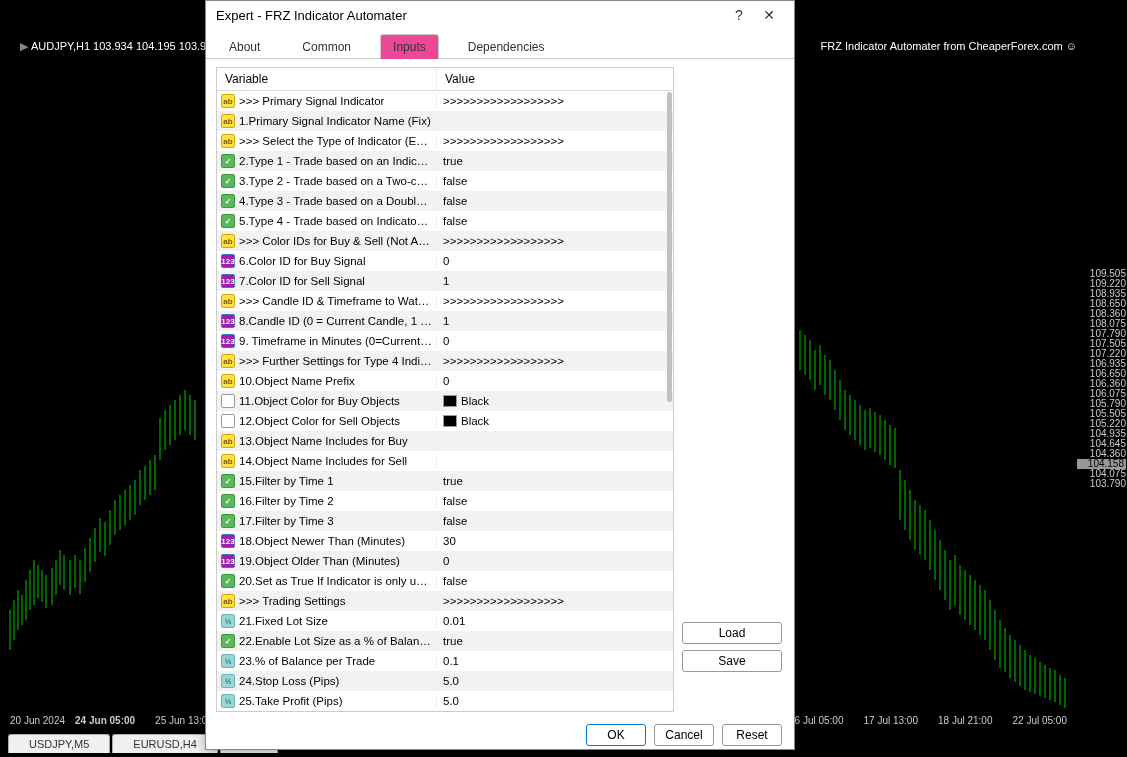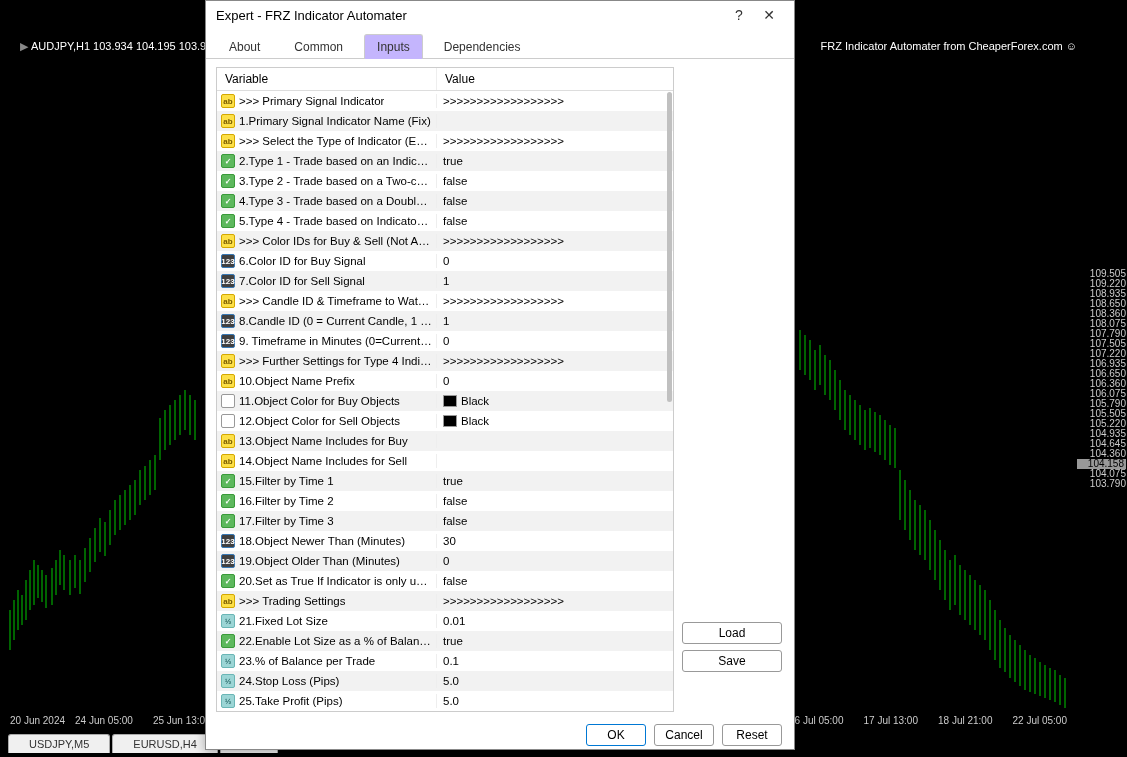--- a/index.html
+++ b/index.html
@@ -123,35 +123,35 @@
   width: 30px;
   text-align: center;
   font-size: 14px;
   color: #333;
   cursor: pointer;
 }
 .tabs {
   display: flex;
   padding: 4px 10px 0 10px;
   border-bottom: 1px solid #ccc;
-  gap: 8px;
+  gap: 16px;
 }
 .tab {
   padding: 5px 12px;
   font-size: 12px;
   color: #333;
   cursor: pointer;
   border: 1px solid transparent;
   border-bottom: none;
   position: relative;
   top: 1px;
 }
 .tab.active {
   border-color: #ccc;
-  background: #c4b5fd;
+  background: #ec4899;
   border-radius: 3px 3px 0 0;
 }
 .table-wrap {
   flex: 1;
   margin: 8px 10px 4px 10px;
   border: 1px solid #ccc;
   overflow: hidden;
   display: flex;
   flex-direction: column;
   position: relative;
@@ -203,21 +203,21 @@
   display: inline-flex;
   align-items: center;
   justify-content: center;
   font-size: 8px;
   font-weight: bold;
   border-radius: 2px;
   flex-shrink: 0;
 }
 .icon-ab { background: #fde047; color: #7a5c00; border:1px solid #d4a800;}
 .icon-chk { background: #5db85d; color: #fff; border:1px solid #3a9a3a;}
-.icon-num { background: #404040; color: #fff; border:1px solid #3a7ab5;}
+.icon-num { background: #a21caf; color: #fff; border:1px solid #3a7ab5;}
 .icon-clr { background: #fff; border:1px solid #999; }
 .icon-dec { background: #9bd5d5; color:#2a6a6a; border:1px solid #6ab5b5;}
 .color-swatch {
   width: 14px; height: 12px;
   background: #000;
   border: 1px solid #999;
   display: inline-block;
 }
 .scroll-ind {
   position: absolute;
@@ -386,21 +386,21 @@
       <div>105.220</div>
       <div>104.935</div>
       <div>104.645</div>
       <div>104.360</div>
       <div class="price-marker">104.158</div>
       <div>104.075</div>
       <div>103.790</div>
     </div>
   <div class="time-scale" id="time-scale">
       <div style="margin-right: 10px;">20 Jun 2024</div>
-      <div style="margin-right: 20px;">24 Jun 05:00</div>
+      <div style="margin-right: 20px; font-weight: bold;">24 Jun 05:00</div>
       <div style="margin-right: 20px;">25 Jun 13:00</div>
       <div style="flex: 1 1 0%;"></div>
       <div style="margin-left: 20px;">21:00</div>
       <div style="margin-left: 20px;">16 Jul 05:00</div>
       <div style="margin-left: 20px;">17 Jul 13:00</div>
       <div style="margin-left: 20px;">18 Jul 21:00</div>
       <div style="margin-left: 20px;">22 Jul 05:00</div>
     </div>
 
   <div class="bottom-tabs" id="bottom-tabs">

